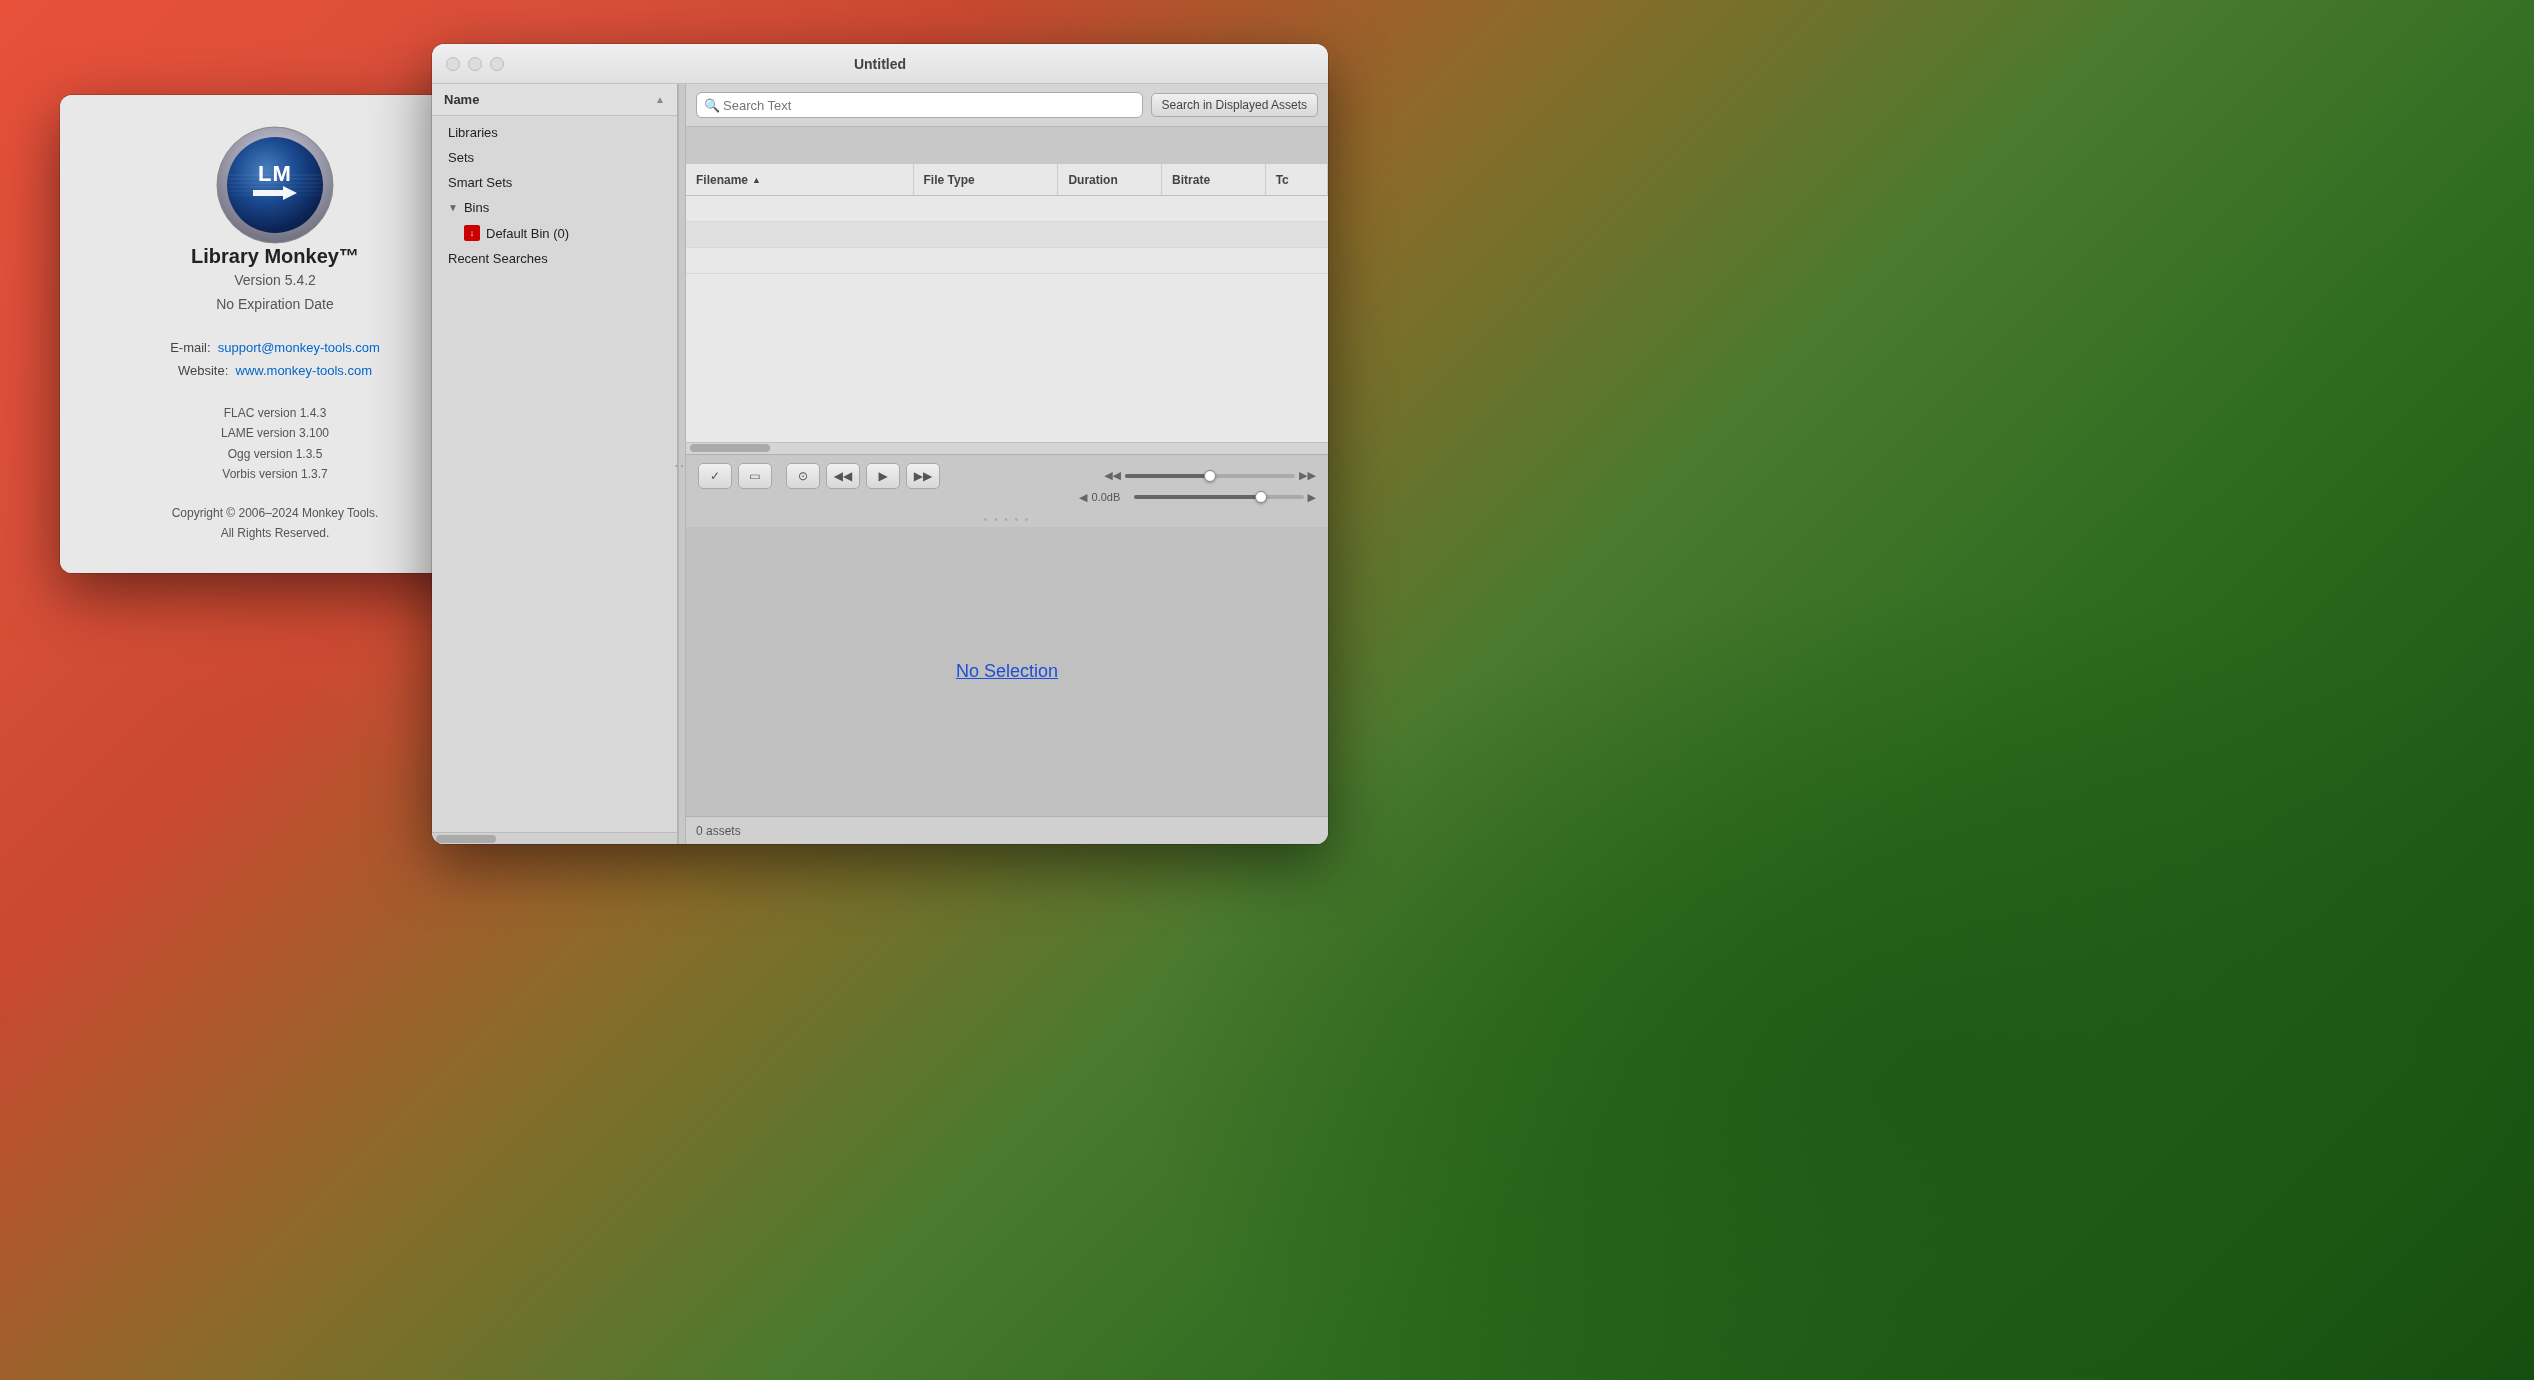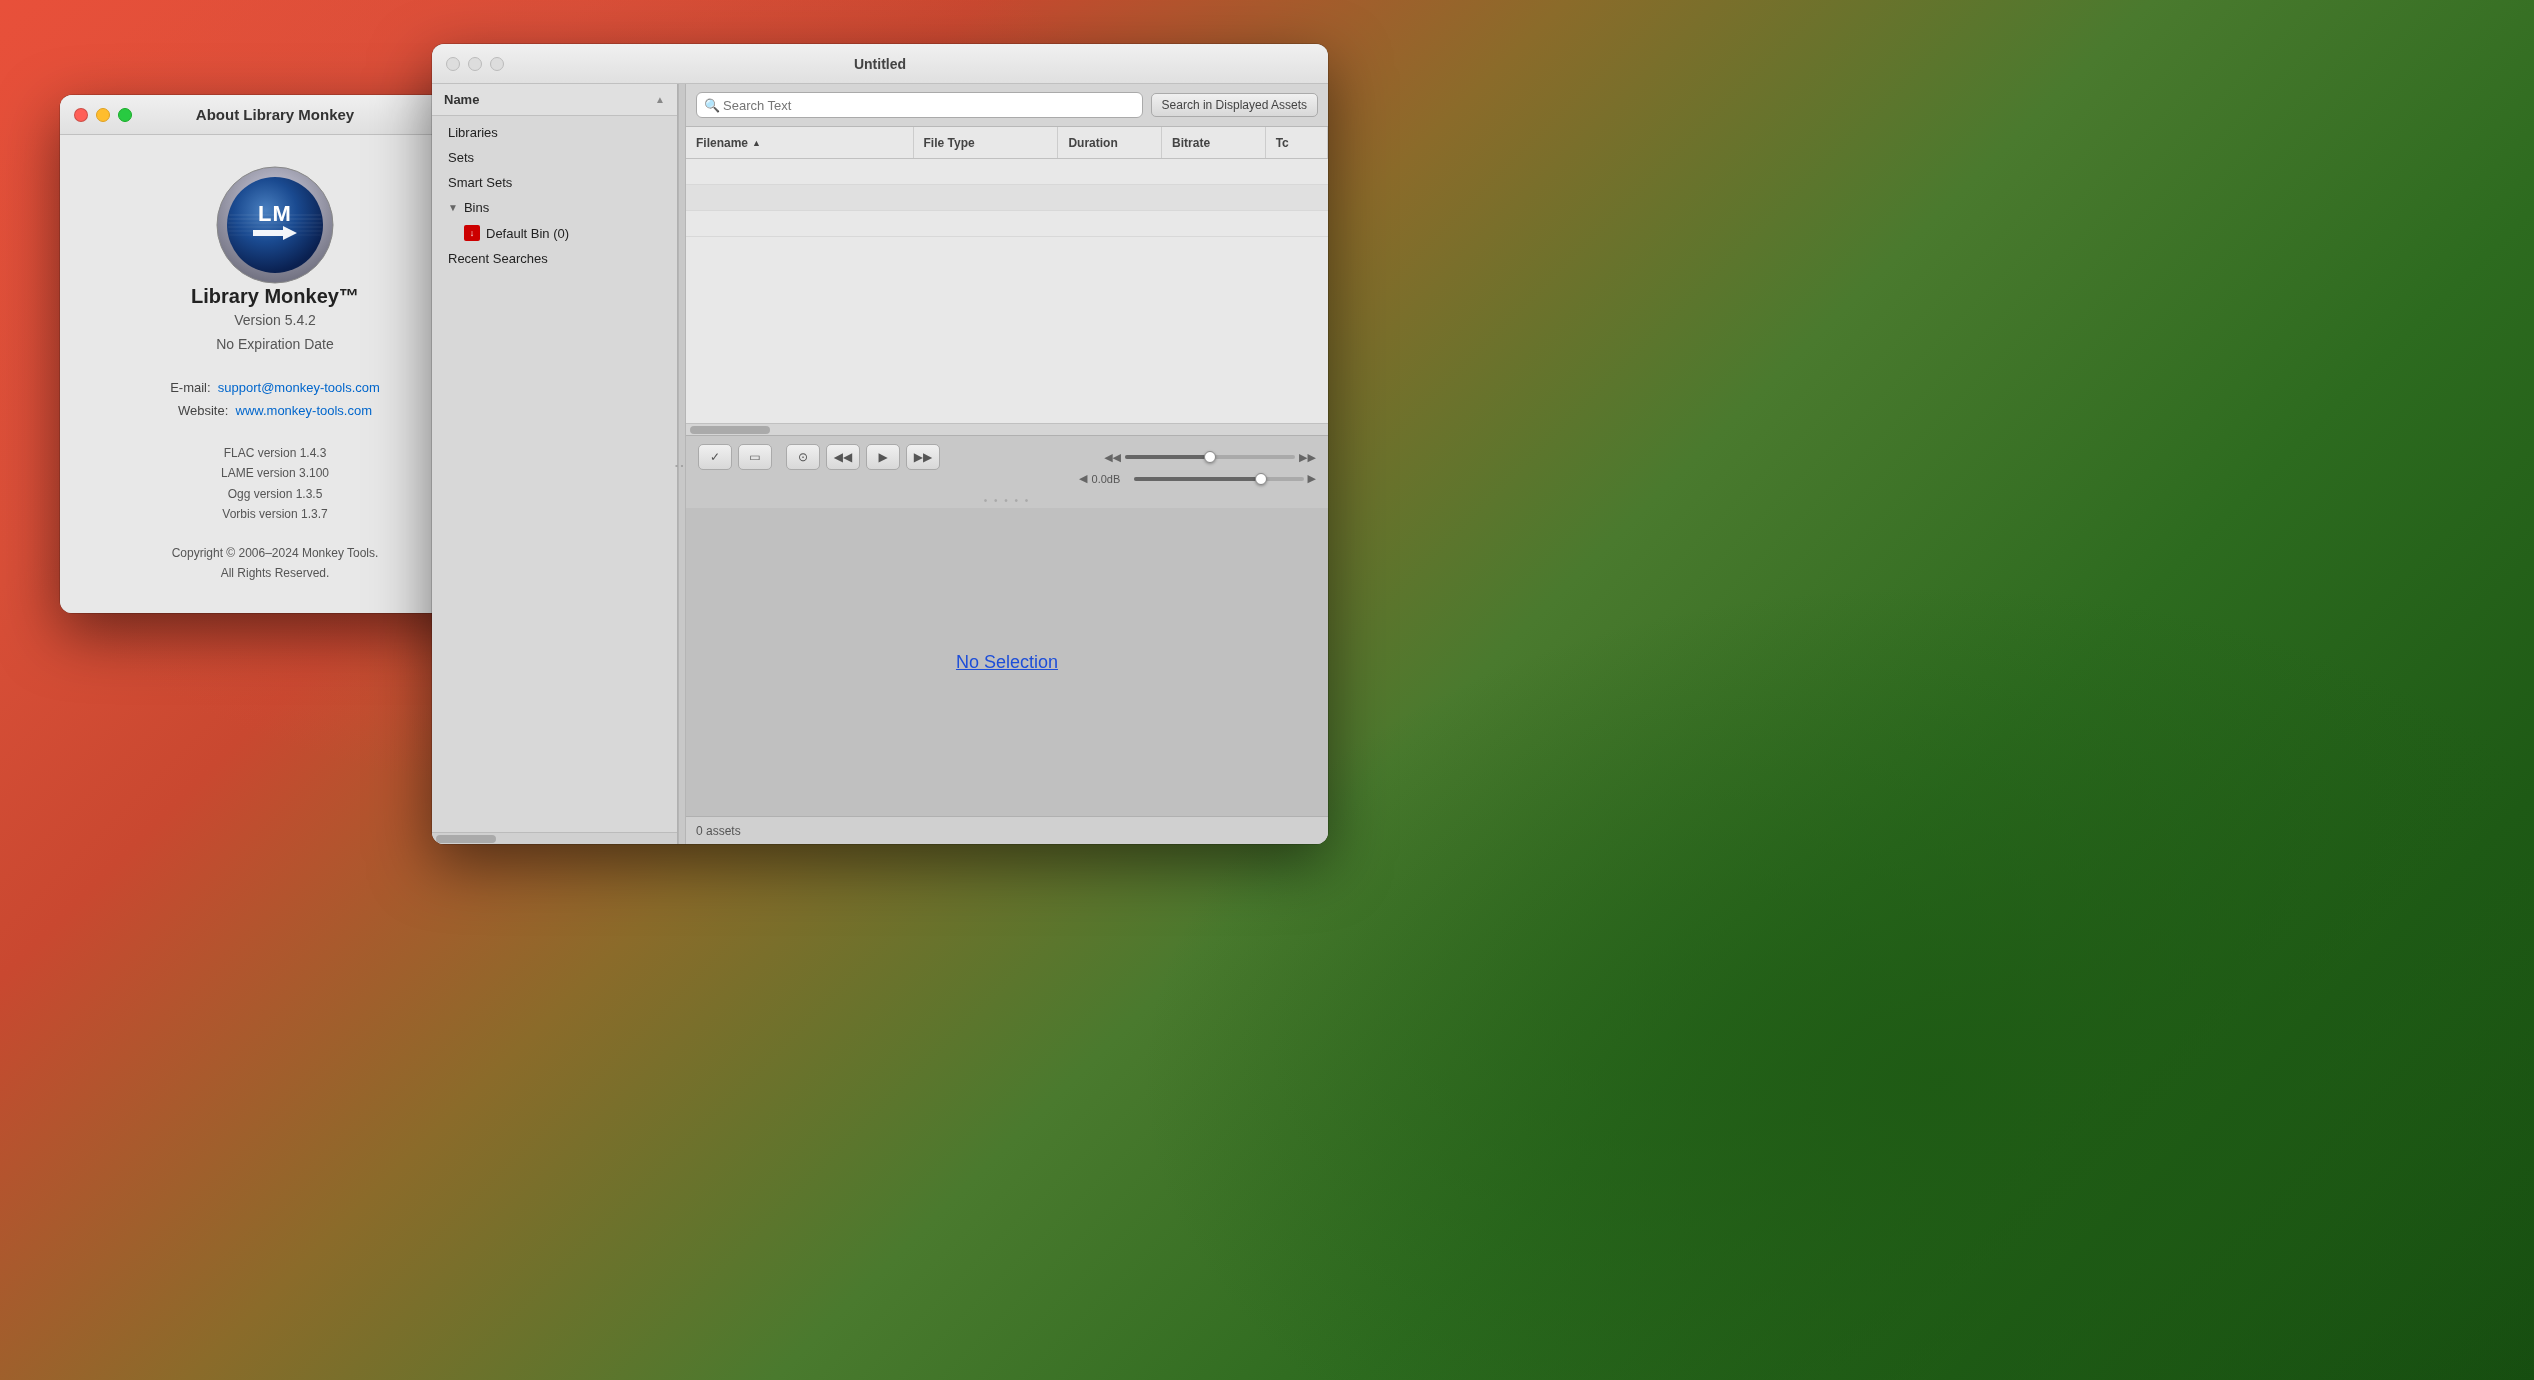--- a/index.html
+++ b/index.html
@@ -309,20 +309,21 @@
       white-space: nowrap;
     }
 
     
     .file-list {
       flex: 1;
       background: #e0e0e0;
       overflow: hidden;
       display: flex;
       flex-direction: column;
+      margin-top: 37px;
     }
 
     .file-list-header {
       display: flex;
       background: #e8e8e8;
       border-bottom: 1px solid #c0c0c0;
       height: 32px;
       align-items: center;
       flex-shrink: 0;
     }
@@ -581,28 +582,20 @@
       gap: 4px;
     }
 
   </style>
 </head>
 <body>
 
 <div class="desktop"></div>
 
 <div class="about-window">
-  <div class="window-titlebar">
-    <div class="traffic-lights">
-      <div class="traffic-light close-active"></div>
-      <div class="traffic-light minimize"></div>
-      <div class="traffic-light maximize"></div>
-    </div>
-    <span class="window-title">About Library Monkey</span>
-  </div>
   <div class="about-content">
 
     <svg class="logo-circle" viewBox="0 0 120 120">
 
       <defs>
         <radialGradient id="outerRing" cx="50%" cy="35%" r="65%">
           <stop offset="0%" stop-color="#e0e0e8"></stop>
           <stop offset="40%" stop-color="#b0b0c0"></stop>
           <stop offset="100%" stop-color="#707080"></stop>
         </radialGradient>

